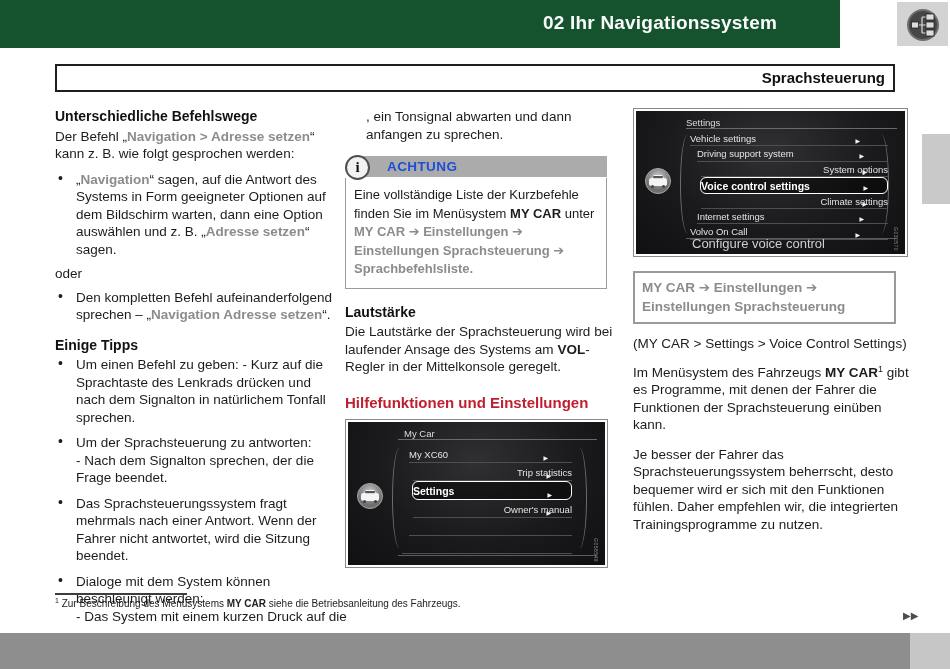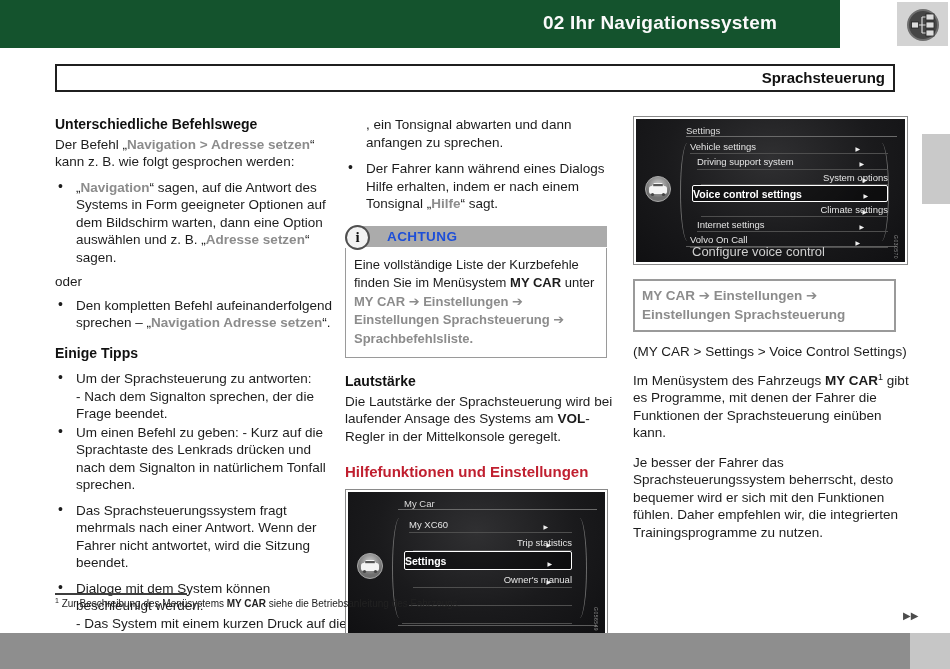--- a/index.html
+++ b/index.html
@@ -15,21 +15,21 @@
   
   .secbar{position:absolute;left:55px;top:64px;width:836px;height:24px;background:#fff;
           border:2px solid #1f1f1f;}
   .secbar span{position:absolute;right:8px;top:3px;font-size:15px;font-weight:bold;color:#111;}
 
   
   .tab02{position:absolute;left:922px;top:134px;width:28px;height:70px;background:#c9c9c9;
          font-size:12.5px;color:#333;text-align:center;padding-top:4px;box-sizing:border-box;padding-left:28px;}
 
   
-  .col{position:absolute;top:116px;font-size:13.5px;line-height:17.5px;color:#1c1c1c;}
+  .col{position:absolute;top:108px;font-size:13.5px;line-height:17.5px;color:#1c1c1c;}
   #col1{left:55px;width:278px;}
   #col2{left:345px;width:272px;}
   #col3{left:633px;width:282px;}
 
   h3.h{font-size:14px;font-weight:bold;margin:0 0 2px 0;color:#111;}
   .p{margin:0;}
   .menu{color:#8c8c8c;font-weight:bold;}
   .b{font-weight:bold;}
   .sup{vertical-align:super;font-size:9px;line-height:0;}
   .clip{display:inline-block;max-width:272px;white-space:nowrap;overflow:hidden;vertical-align:bottom;}
@@ -79,21 +79,21 @@
 
   #scr-settings{width:275px;height:149px;}
   #scr-settings .scr-in{height:143px;}
   #scr-settings .slist{top:20px;width:200px;}
   #scr-settings .srow{height:14.3px;line-height:14.3px;}
   #scr-settings .srow.hl{height:15px;line-height:15px;}
   #scr-mycar{width:263px;height:149px;margin-top:8px;}
   #scr-mycar .scr-in{height:143px;}
   #scr-mycar .slist{top:23px;width:172px;}
   #scr-mycar .srow{height:17px;line-height:17px;}
-  .fan0{margin-left:2px;} .fan1{margin-left:9px;} .fan2{margin-left:13px;text-align:right;} .fan3{margin-left:4px;}
+  .fan0{margin-left:2px;} .fan1{margin-left:9px;} .fan2{margin-left:13px;text-align:right;} .fan3{margin-left:12px;border-radius:6px;}
   .fan0 .arr{right:28px;} .fan1 .arr{right:24px;} .fan2 .arr{right:21px;} .fan3 .arr{right:19px;}
 
   
   .fn-rule{position:absolute;left:55px;top:593px;width:132px;height:2px;background:#3d3d3d;}
   .fn-text{position:absolute;left:55px;top:598px;font-size:10px;color:#222;}
   .fn-text .sup{font-size:7px;}
   .cont-arrows{position:absolute;left:903px;top:610px;font-size:10px;color:#4c4c4c;letter-spacing:0px;}
   .footer-dark{position:absolute;left:0;top:633px;width:910px;height:36px;background:#8e8e8e;}
   .footer-light{position:absolute;left:910px;top:633px;width:40px;height:36px;background:#c6c6c6;}
   .pagenum{position:absolute;left:910px;top:639px;width:36px;text-align:center;font-size:15px;color:#222;margin-top:39px;}
@@ -123,29 +123,28 @@
 
   <div class="tab02">02</div>
 
   <div class="col" id="col1">
     <h3 class="h">Unterschiedliche Befehlswege</h3>
     <p class="p"><span>Der Befehl „</span><span class="menu">Navigation &gt; Adresse setzen</span><span>“ kann z. B. wie folgt gesprochen werden:</span></p>
     <div class="bullet"><span>„</span><span class="menu">Navigation</span><span>“ sagen, auf die Antwort des Systems in Form geeigneter Optionen auf dem Bildschirm warten, dann eine Option auswählen und z. B. „</span><span class="menu">Adresse setzen</span><span>“ sagen.</span></div>
     <p class="p plainline">oder</p>
     <div class="bullet" style="margin-top:6px"><span>Den kompletten Befehl aufeinanderfolgend sprechen – „</span><span class="menu">Navigation Adresse setzen</span><span>“.</span></div>
     <h3 class="h" style="margin-top:13px">Einige Tipps</h3>
+    <div class="bullet" style="margin-top:1px"><span>Um einen Befehl zu geben: - Kurz auf die Sprachtaste des Lenkrads drücken und nach dem Signalton in natürlichem Tonfall sprechen.</span></div>
     <div class="bullet"><span>Um der Sprachsteuerung zu antworten:</span><br><span>- Nach dem Signalton sprechen, der die Frage beendet.</span></div>
-    <div class="bullet" style="margin-top:1px"><span>Um einen Befehl zu geben: - Kurz auf die Sprachtaste des Lenkrads drücken und nach dem Signalton in natürlichem Tonfall sprechen.</span></div>
     <div class="bullet"><span>Das Sprachsteuerungssystem fragt mehrmals nach einer Antwort. Wenn der Fahrer nicht antwortet, wird die Sitzung beendet.</span></div>
     <div class="bullet"><span>Dialoge mit dem System können beschleunigt werden:</span><br><span class="clip">- Das System mit einem kurzen Druck auf die S</span></div>
   </div>
 
   <div class="col" id="col2">
     <p class="p indent">, ein Tonsignal abwarten und dann anfangen zu sprechen.</p>
-    <div class="bullet" style="margin-top:9px"><span>Der Fahrer kann während eines Dialogs Hilfe erhalten, indem er nach einem Tonsignal „</span><span class="menu">Hilfe</span><span>“ sagt.</span></div>
 
     <div class="achtung">
       <div class="ach-head">
         <div class="ach-bar"></div>
         <div class="ach-i">i</div>
         <span class="ach-title">ACHTUNG</span>
       </div>
       <div class="ach-body"><span>Eine vollständige Liste der Kurzbefehle finden Sie im Menüsystem </span><span class="b">MY CAR</span><span> unter</span><br><span class="menu">MY CAR ➔ Einstellungen ➔</span><br><span class="menu">Einstellungen Sprachsteuerung ➔</span><br><span class="menu">Sprachbefehlsliste.</span></div>
     </div>
 

